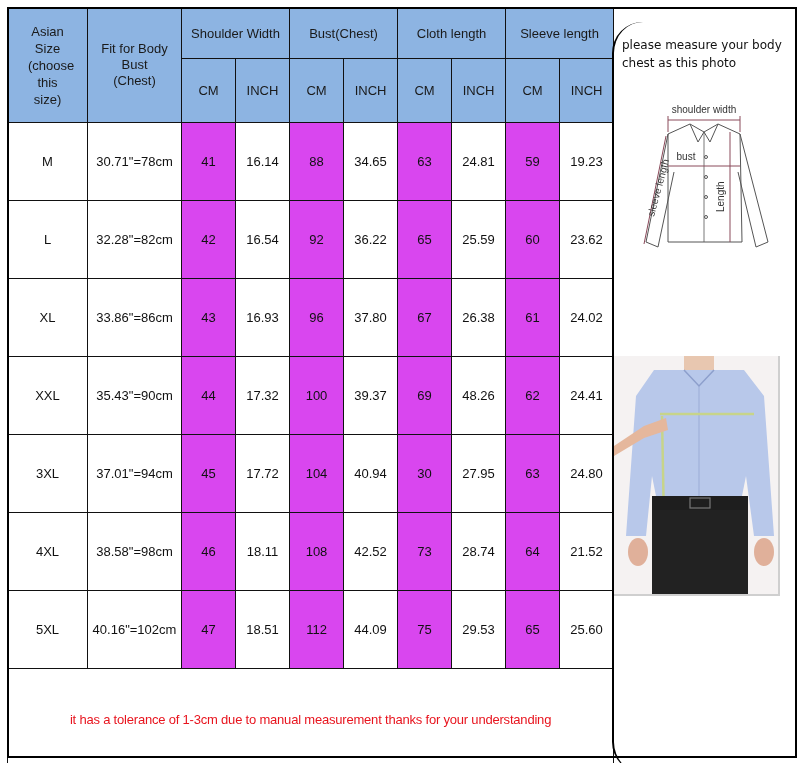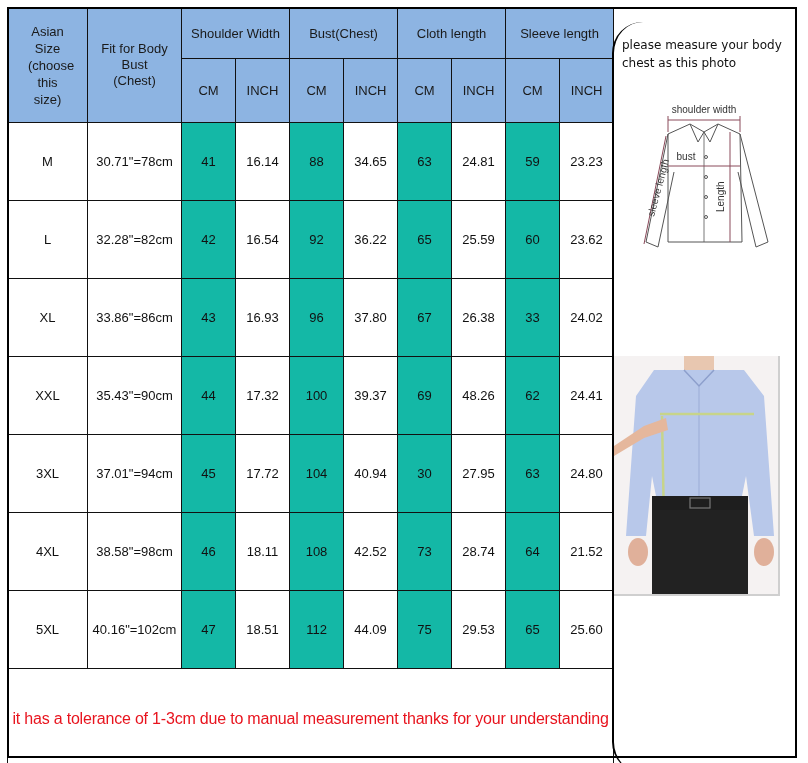--- a/index.html
+++ b/index.html
@@ -1,24 +1,24 @@
 <!DOCTYPE html>
 <html><head>
 <meta charset="utf-8">
 <style>
   html,body{margin:0;padding:0;background:#ffffff;}
   body{width:808px;height:763px;position:relative;overflow:hidden;font-family:"Liberation Sans",sans-serif;color:#111;}
   .frame{position:absolute;left:7px;top:7px;width:790px;height:751px;border:2px solid #000;box-sizing:border-box;}
   table.size{position:absolute;left:7px;top:7px;border-collapse:collapse;table-layout:fixed;width:606px;}
   table.size td{border:1.5px solid #111;text-align:center;vertical-align:middle;font-size:13px;padding:0;}
   .hdr{background:#8db4e2;color:#1a1a1a;}
-  .cm{background:#14b8a6;}
+  .cm{background:#d946ef;}
   .white{background:#fff;}
   .footer-cell{height:100px;}
-  .footer-text{color:#e8141e;font-size:16px;letter-spacing:-0.2px;}
+  .footer-text{color:#e8141e;font-size:13px;letter-spacing:-0.2px;}
   .right{position:absolute;left:612px;top:22px;width:185px;height:751px;border-left:2px solid #000;box-sizing:border-box;border-radius:31px;}
   .note{position:absolute;left:8px;top:14px;font-size:13px;line-height:18px;color:#111;font-family:"DejaVu Sans",sans-serif;font-size:12px;}
   .diagram{position:absolute;left:14px;top:80px;width:160px;height:160px;}
   .photo{position:absolute;left:0px;top:334px;width:166px;height:240px;}
 </style>
 </head>
 <body>
 
 <table class="size">
   <colgroup>
@@ -56,21 +56,21 @@
   <tr style="height:78px">
     <td class="white">M</td>
     <td class="white">30.71"=78cm</td>
     <td class="cm">41</td>
     <td class="white">16.14</td>
     <td class="cm">88</td>
     <td class="white">34.65</td>
     <td class="cm">63</td>
     <td class="white">24.81</td>
     <td class="cm">59</td>
-    <td class="white">23.23</td>
+    <td class="white">19.23</td>
   </tr>
   <tr style="height:78px">
     <td class="white">L</td>
     <td class="white">32.28"=82cm</td>
     <td class="cm">42</td>
     <td class="white">16.54</td>
     <td class="cm">92</td>
     <td class="white">36.22</td>
     <td class="cm">65</td>
     <td class="white">25.59</td>
@@ -79,21 +79,21 @@
   </tr>
   <tr style="height:78px">
     <td class="white">XL</td>
     <td class="white">33.86"=86cm</td>
     <td class="cm">43</td>
     <td class="white">16.93</td>
     <td class="cm">96</td>
     <td class="white">37.80</td>
     <td class="cm">67</td>
     <td class="white">26.38</td>
-    <td class="cm">33</td>
+    <td class="cm">61</td>
     <td class="white">24.02</td>
   </tr>
   <tr style="height:78px">
     <td class="white">XXL</td>
     <td class="white">35.43"=90cm</td>
     <td class="cm">44</td>
     <td class="white">17.32</td>
     <td class="cm">100</td>
     <td class="white">39.37</td>
     <td class="cm">69</td>

